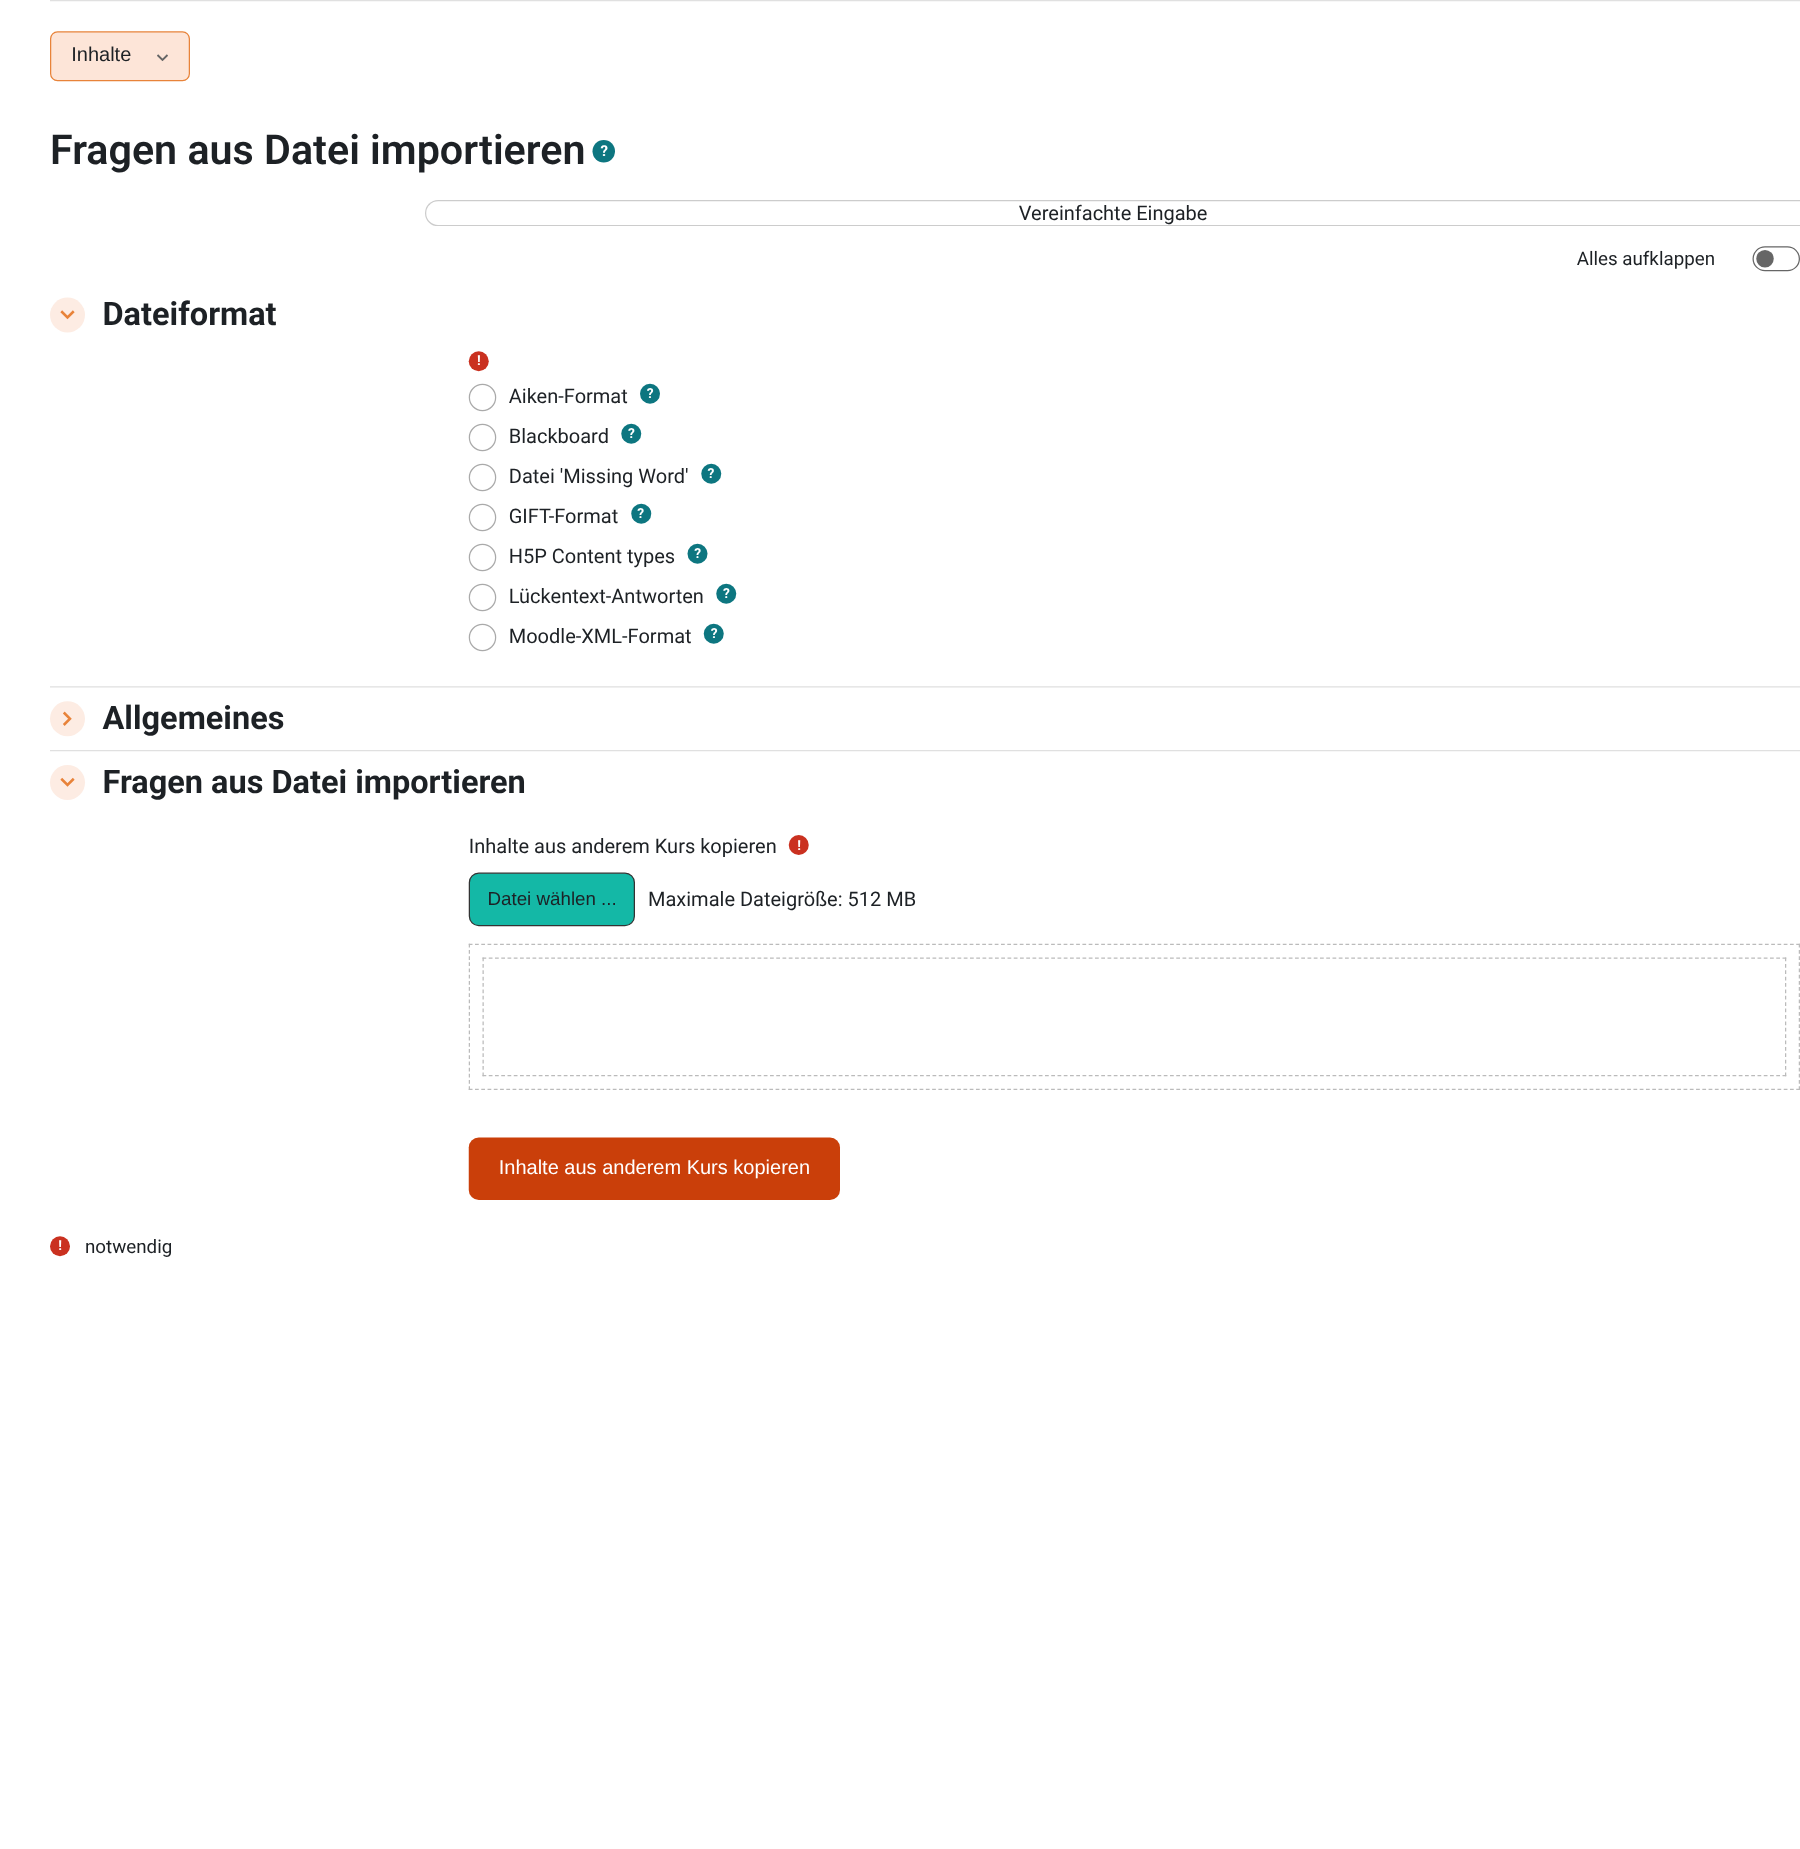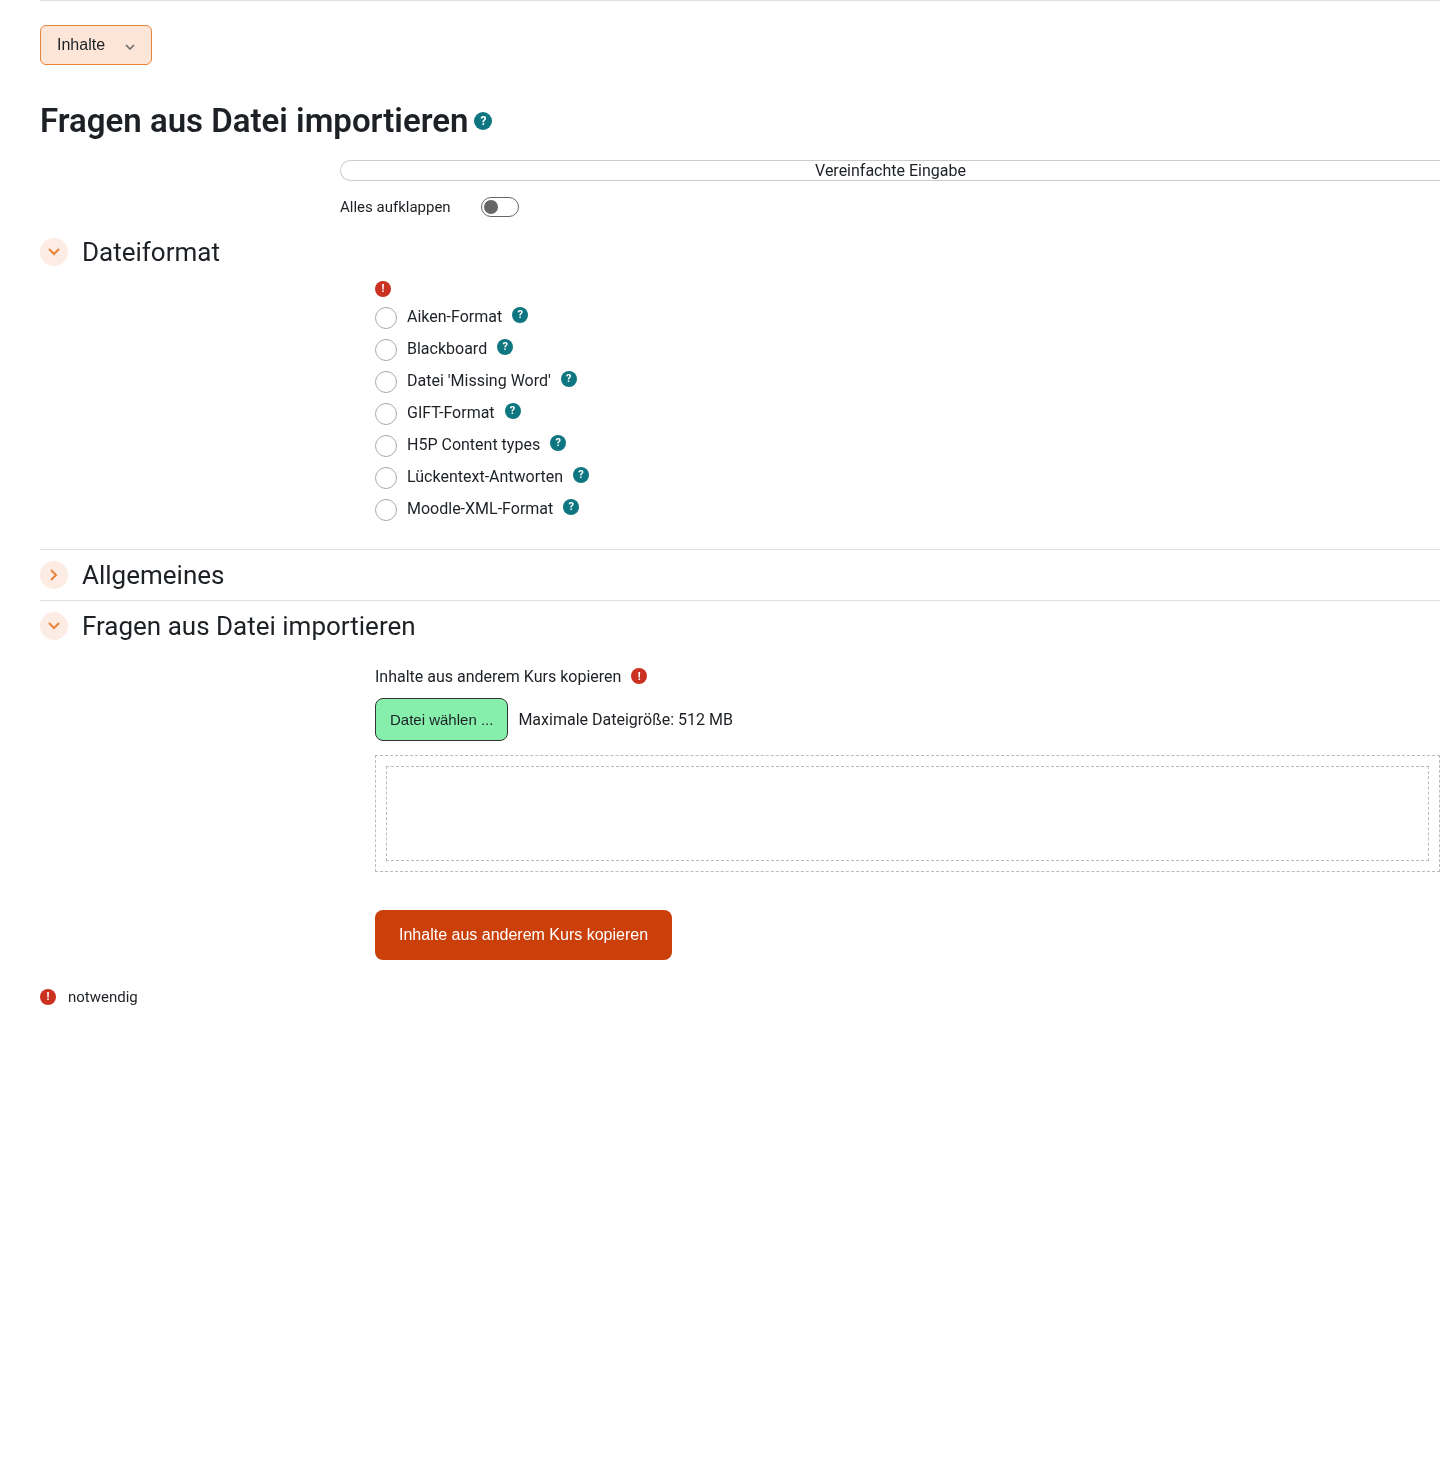--- a/index.html
+++ b/index.html
@@ -72,20 +72,21 @@
       color: #1d2125;
       margin-bottom: 16px;
     }
     .expand-row {
       display: flex;
       align-items: center;
       gap: 30px;
       margin-left: 300px;
       margin-bottom: 10px;
       font-size: 15px;
+      justify-content: flex-end;
     }
     .toggle {
       width: 38px;
       height: 20px;
       border-radius: 999px;
       border: 1.5px solid #666;
       background: #fff;
       position: relative;
       cursor: pointer;
     }
@@ -96,21 +97,21 @@
       width: 14px;
       height: 14px;
       border-radius: 50%;
       background: #666;
     }
     .section-header {
       display: flex;
       align-items: center;
       gap: 14px;
       font-size: 26px;
-      font-weight: 400;
+      font-weight: 700;
       padding: 10px 0;
       cursor: pointer;
     }
     .chevron-circle {
       width: 28px;
       height: 28px;
       border-radius: 50%;
       display: flex;
       align-items: center;
       justify-content: center;
@@ -170,21 +171,21 @@
     }
     .file-row {
       display: flex;
       align-items: center;
       gap: 10px;
       margin-bottom: 14px;
     }
     .file-button {
       border: 1.5px solid #333;
       border-radius: 8px;
-      background: #86efac;
+      background: #14b8a6;
       padding: 12px 14px;
       font-size: 15px;
       color: #1d2125;
       cursor: pointer;
     }
     .max-size {
       font-size: 16px;
     }
     .dropzone {
       border: 1px dashed #bbb;

